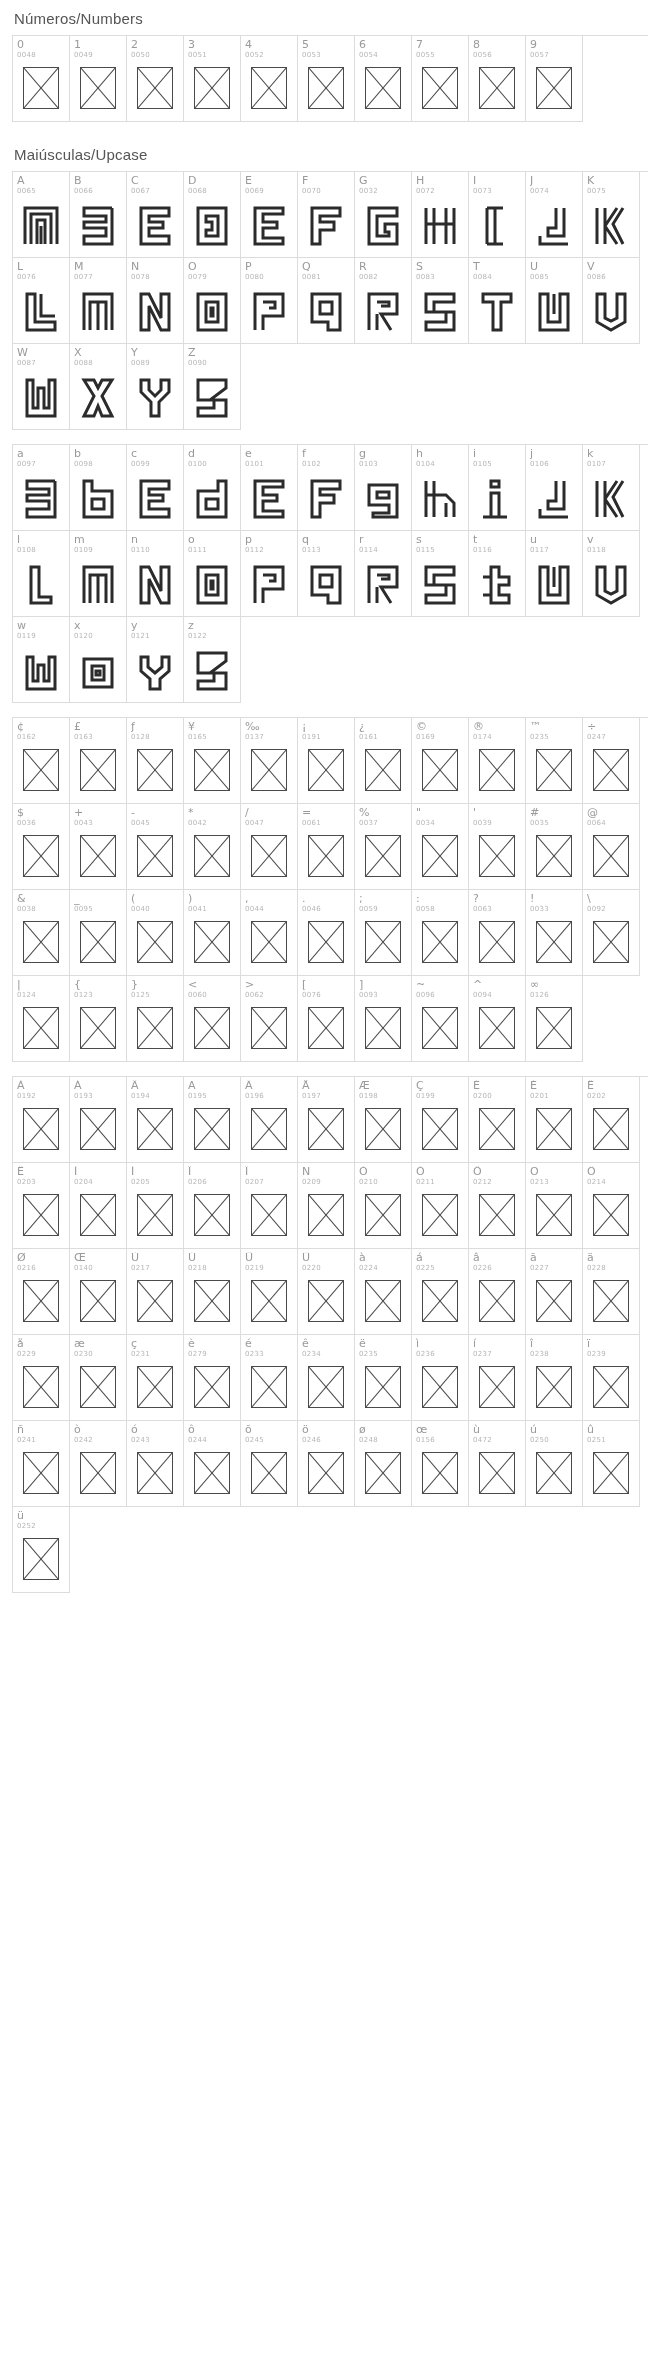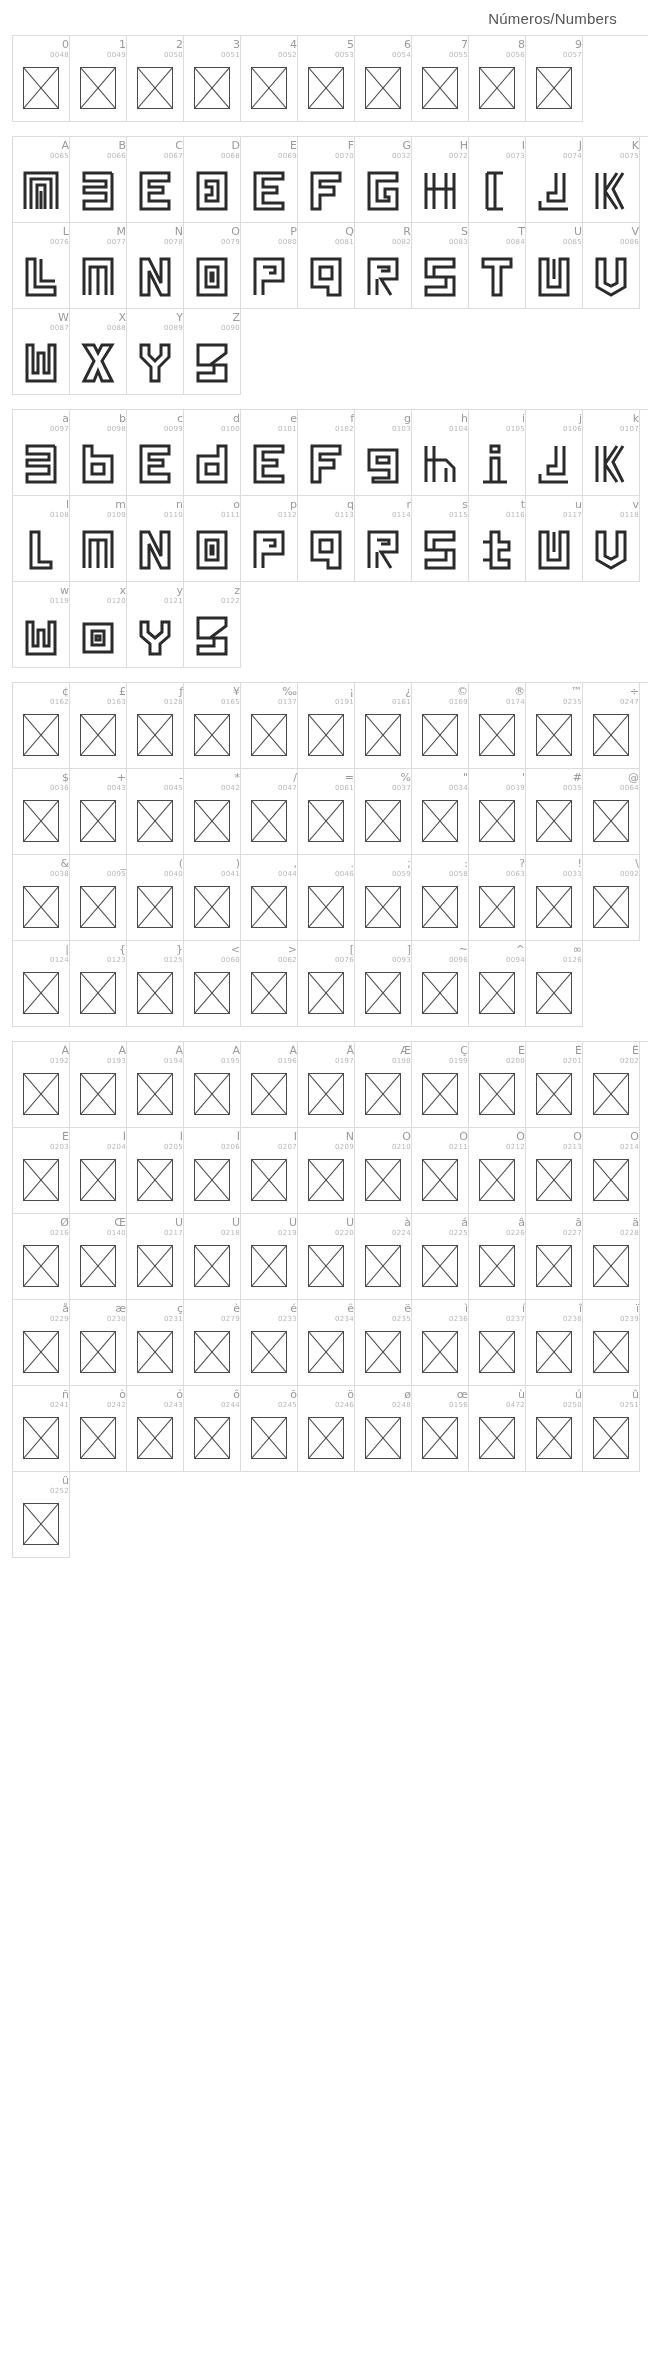--- a/index.html
+++ b/index.html
@@ -9,21 +9,20 @@
   }
   body {
     width: 661px;
     font-family: "Liberation Sans", sans-serif;
     color: #333333;
   }
   .page {
     width: 617px;
     box-sizing: border-box;
     padding: 0 0 20px 0;
-    text-align: right;
   }
   .section {
     margin: 0 0 14px 0;
   }
   .section-title {
     font-size: 15px;
     color: #555555;
     font-weight: normal;
     margin: 0 0 8px 14px;
     padding-top: 10px;
@@ -218,20 +217,21 @@
           </div>
           <div class="cell-body">
             <div class="notdef-clip">
               <div class="notdef"></div>
             </div>
           </div>
         </div>
       </div>
     </div>
     <div class="section">
+      <div class="section-title">Maiúsculas/Upcase</div>
       <div class="grid">
         <div class="cell">
           <div class="cell-head">
             <span class="cell-char">A</span>
             <span class="cell-code">0065</span>
           </div>
           <div class="cell-body">
             <span class="glyph">
               <svg width="38" height="48" viewBox="0 0 38 48">
                 <path d="M3 42 L3 6 L35 6 L35 42 M9 42 L9 12 L29 12 L29 42 M15 42 L15 18 L23 18 L23 42 M19 42 L19 24" fill="none" stroke="#2b2b2b" stroke-width="3" stroke-linecap="butt" stroke-linejoin="miter"></path>

